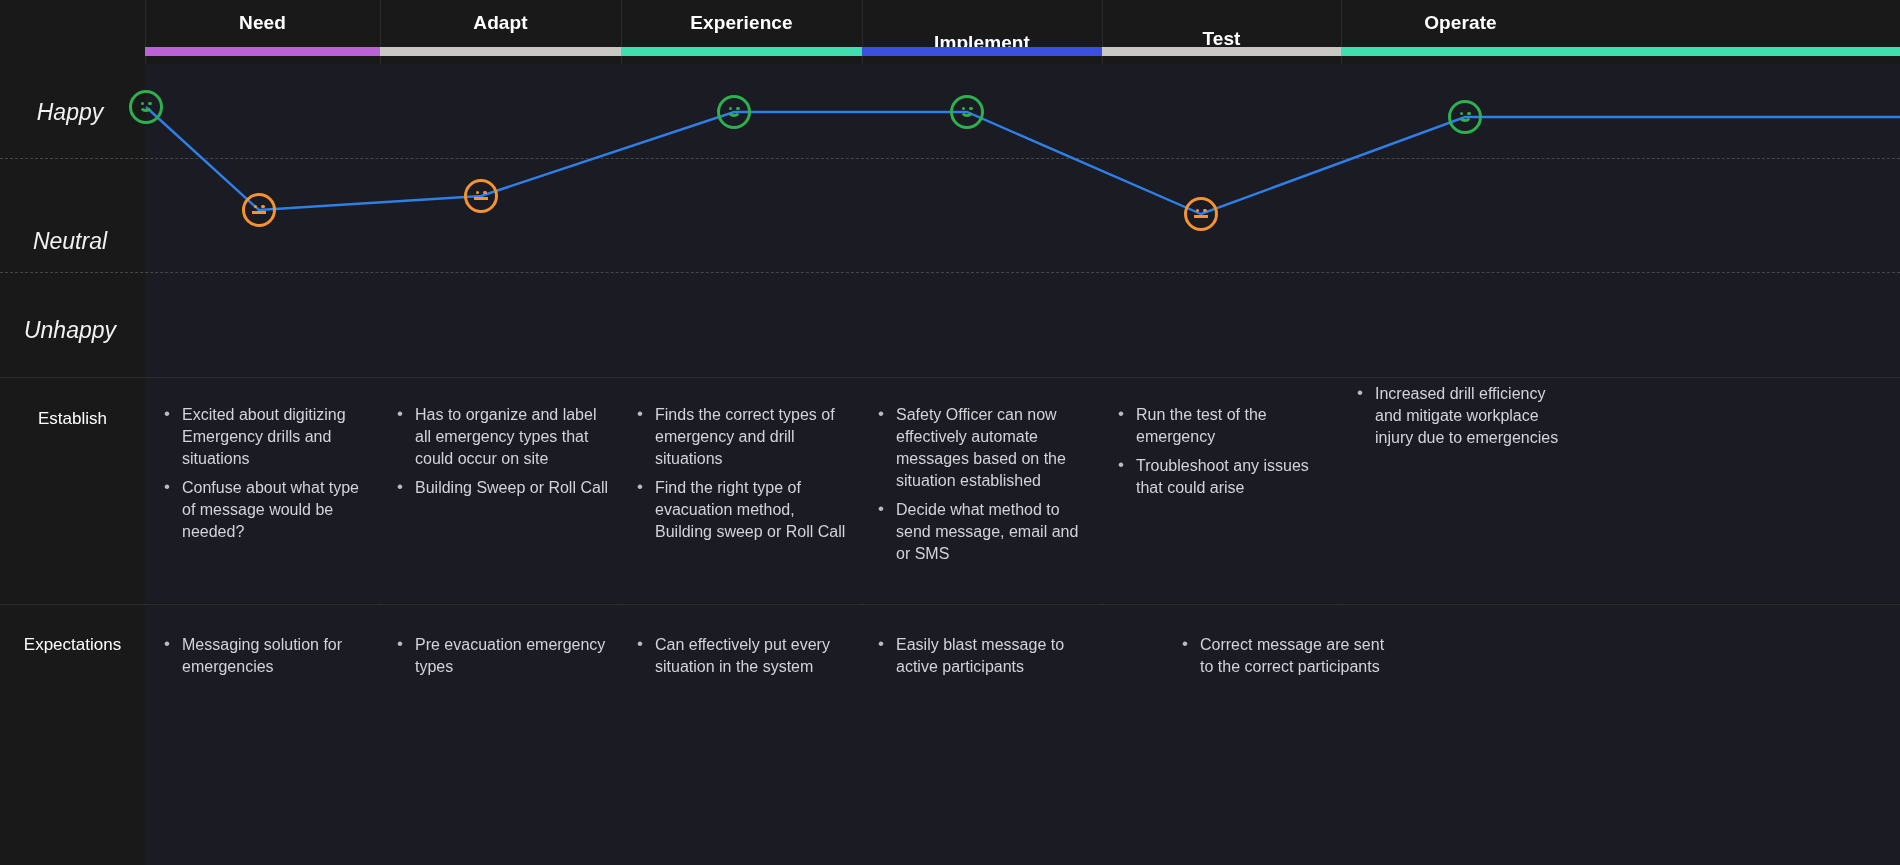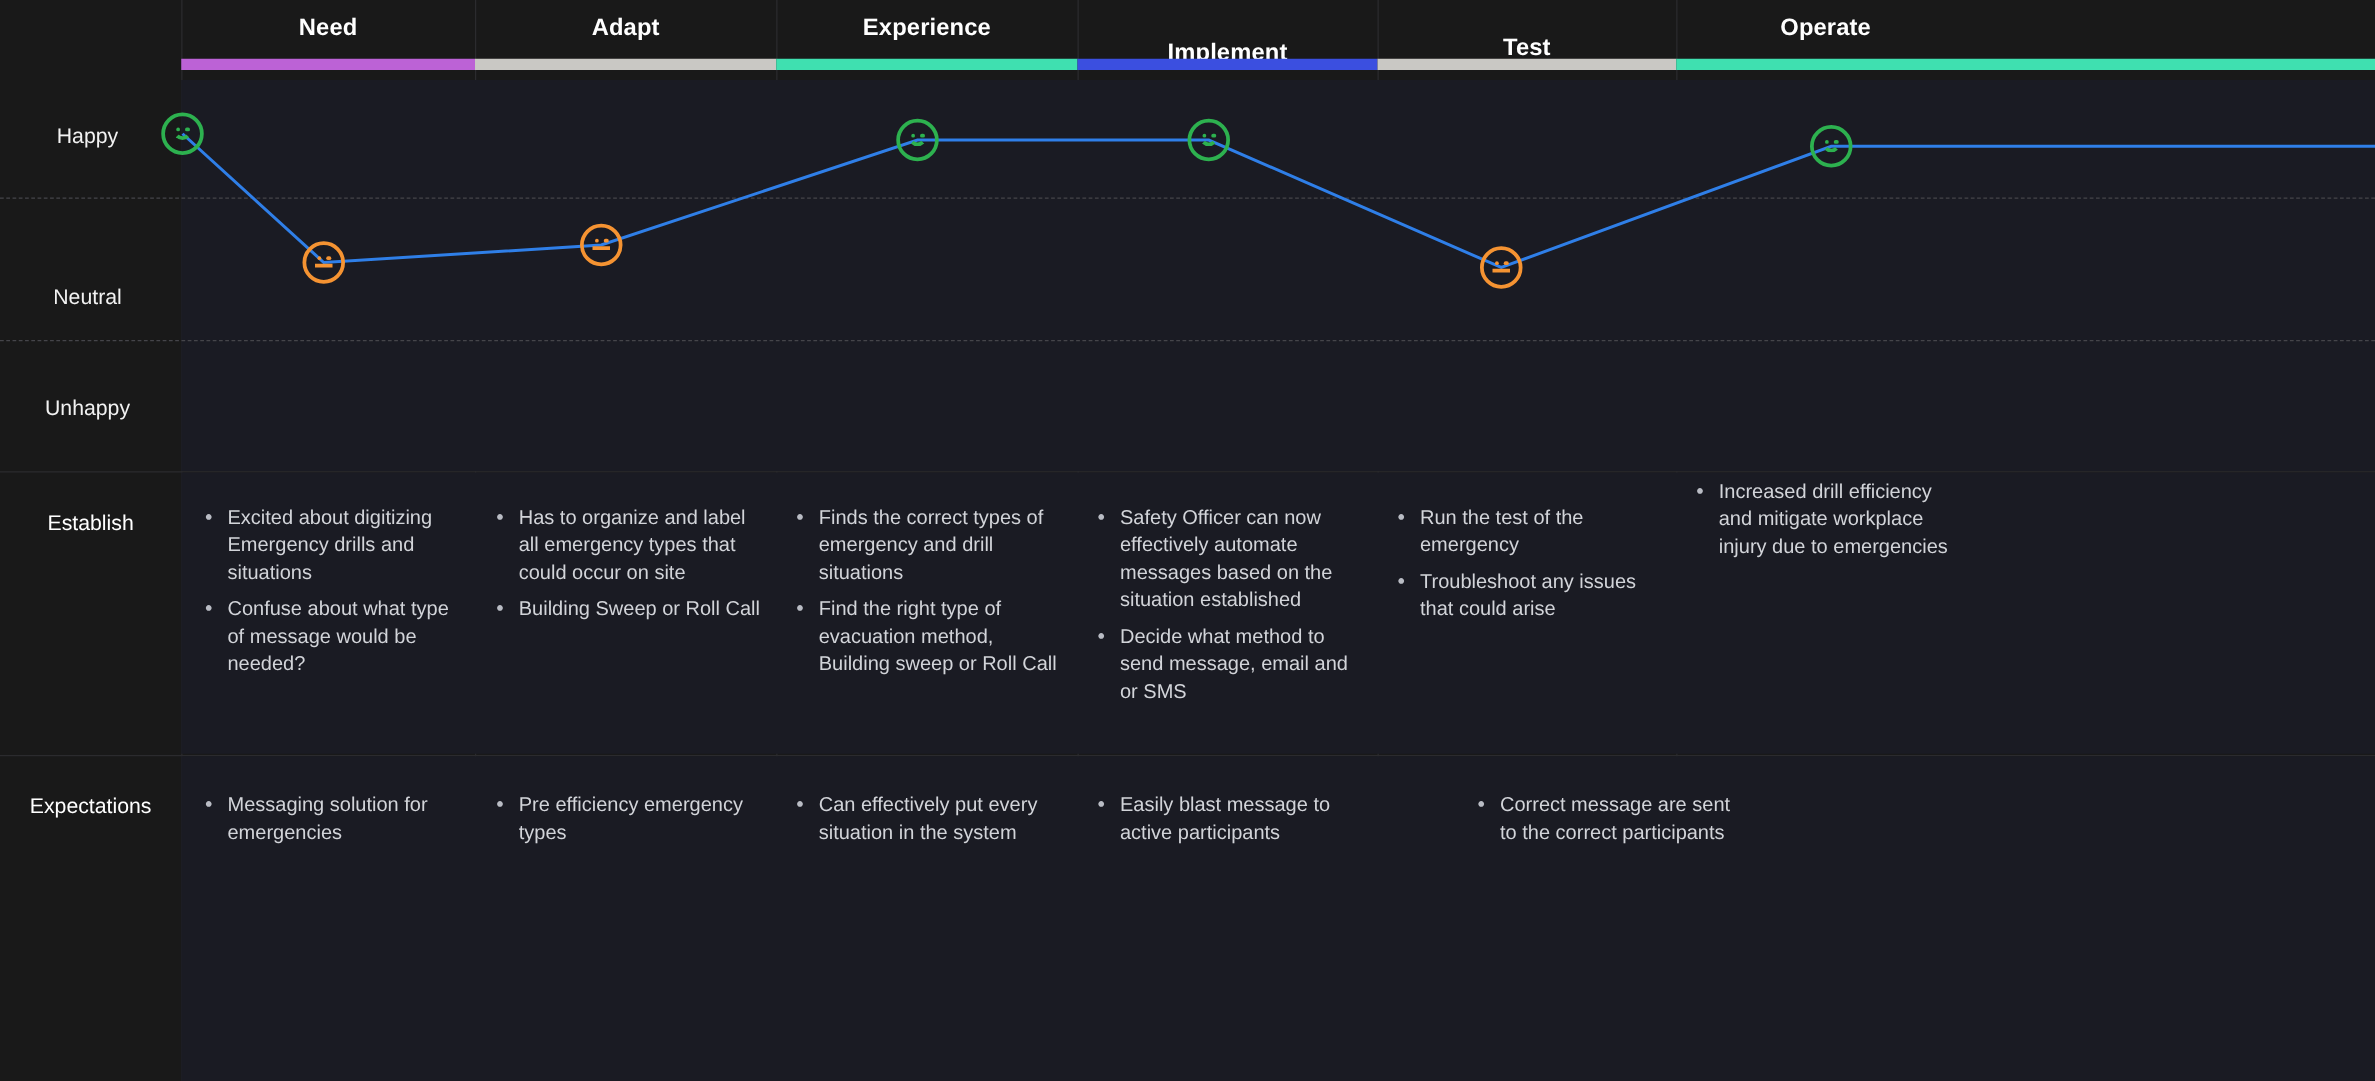--- a/index.html
+++ b/index.html
@@ -35,21 +35,21 @@
     position:absolute; left:145px; top:64px;
     width:1755px; height:313px;
     background:#1a1b23;
   }
   .dashline {
     position:absolute; left:0; width:1900px; height:0;
     border-top:1px dashed #45454a;
   }
   .ylabel {
     position:absolute; left:0; width:140px;
-    text-align:center; color:#f2f2f2; font-size:17px;
+    text-align:center; color:#f2f2f2; font-size:23px;font-style:italic;
   }
 
   
   .curve { position:absolute; left:0; top:0; width:1900px; height:865px; pointer-events:none; }
 
   
   .face {
     position:absolute; width:34px; height:34px; border-radius:50%;
     border:3px solid #2db14f; background:transparent;
   }
@@ -215,21 +215,21 @@
   <div class="band-bg" style="left:145px; top:605px; width:1755px; height:260px;"></div>
   <div class="rowlabel" style="top:635px;">Expectations</div>
 
   <div class="cell" style="left:160px;  top:634px; width:215px;">
     <ul>
         <li>Messaging solution for emergencies</li>
       </ul>
   </div>
   <div class="cell" style="left:393px;  top:634px; width:215px;">
     <ul>
-        <li>Pre efficiency emergency types</li>
+        <li>Pre evacuation emergency types</li>
       </ul>
   </div>
   <div class="cell" style="left:633px;  top:634px; width:218px;">
     <ul>
         <li>Can effectively put every situation in the system</li>
       </ul>
   </div>
   <div class="cell" style="left:874px;  top:634px; width:220px;">
     <ul>
         <li>Easily blast message to active participants</li>

